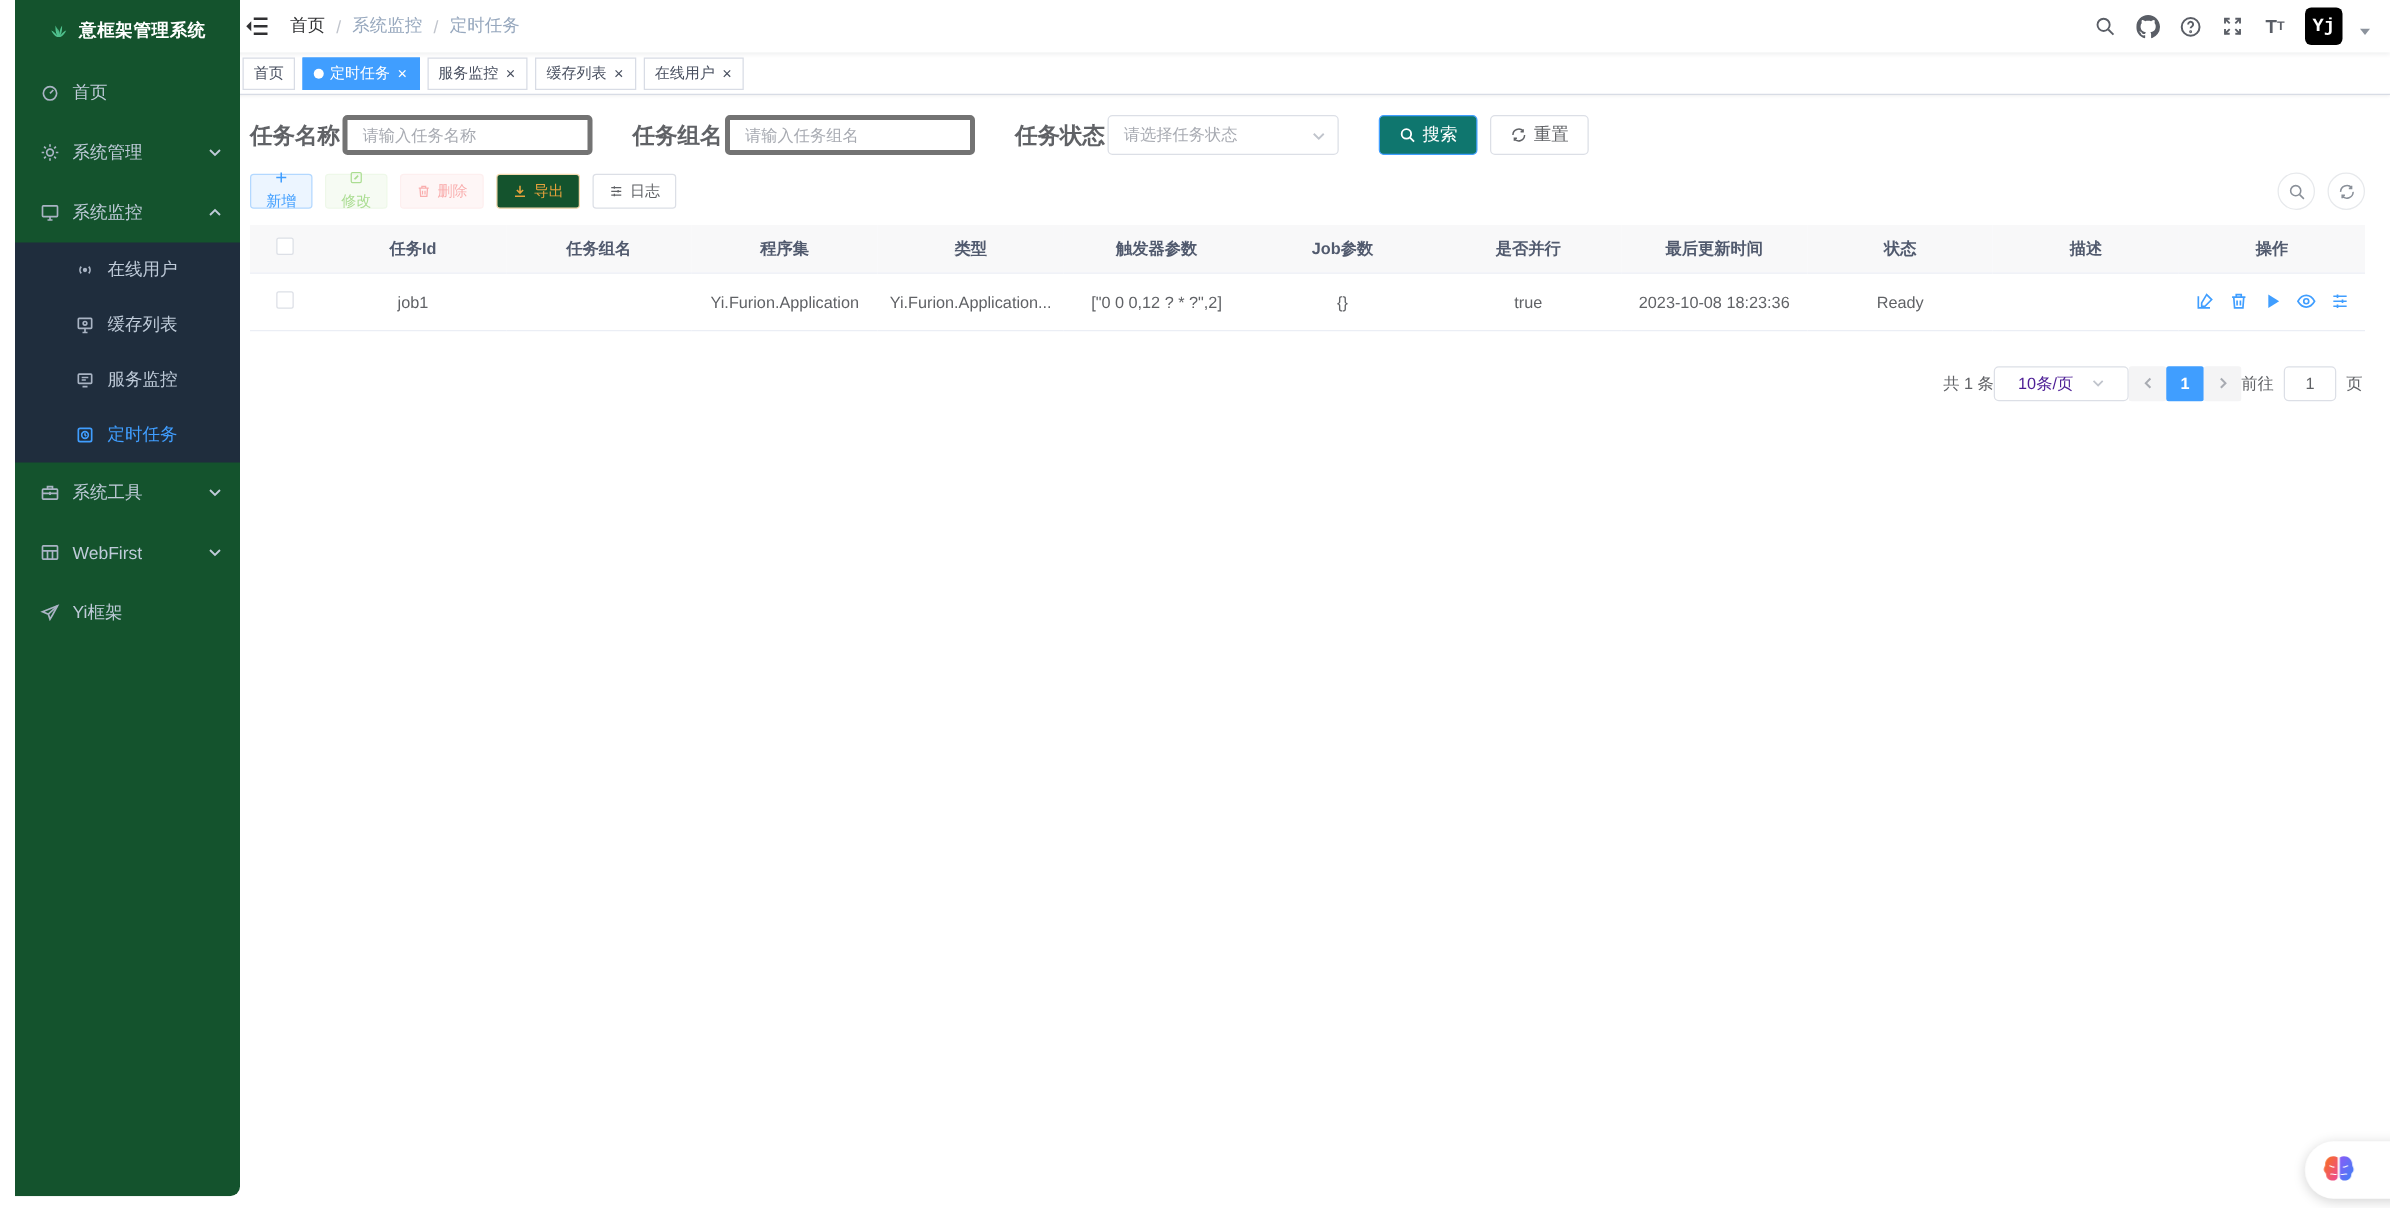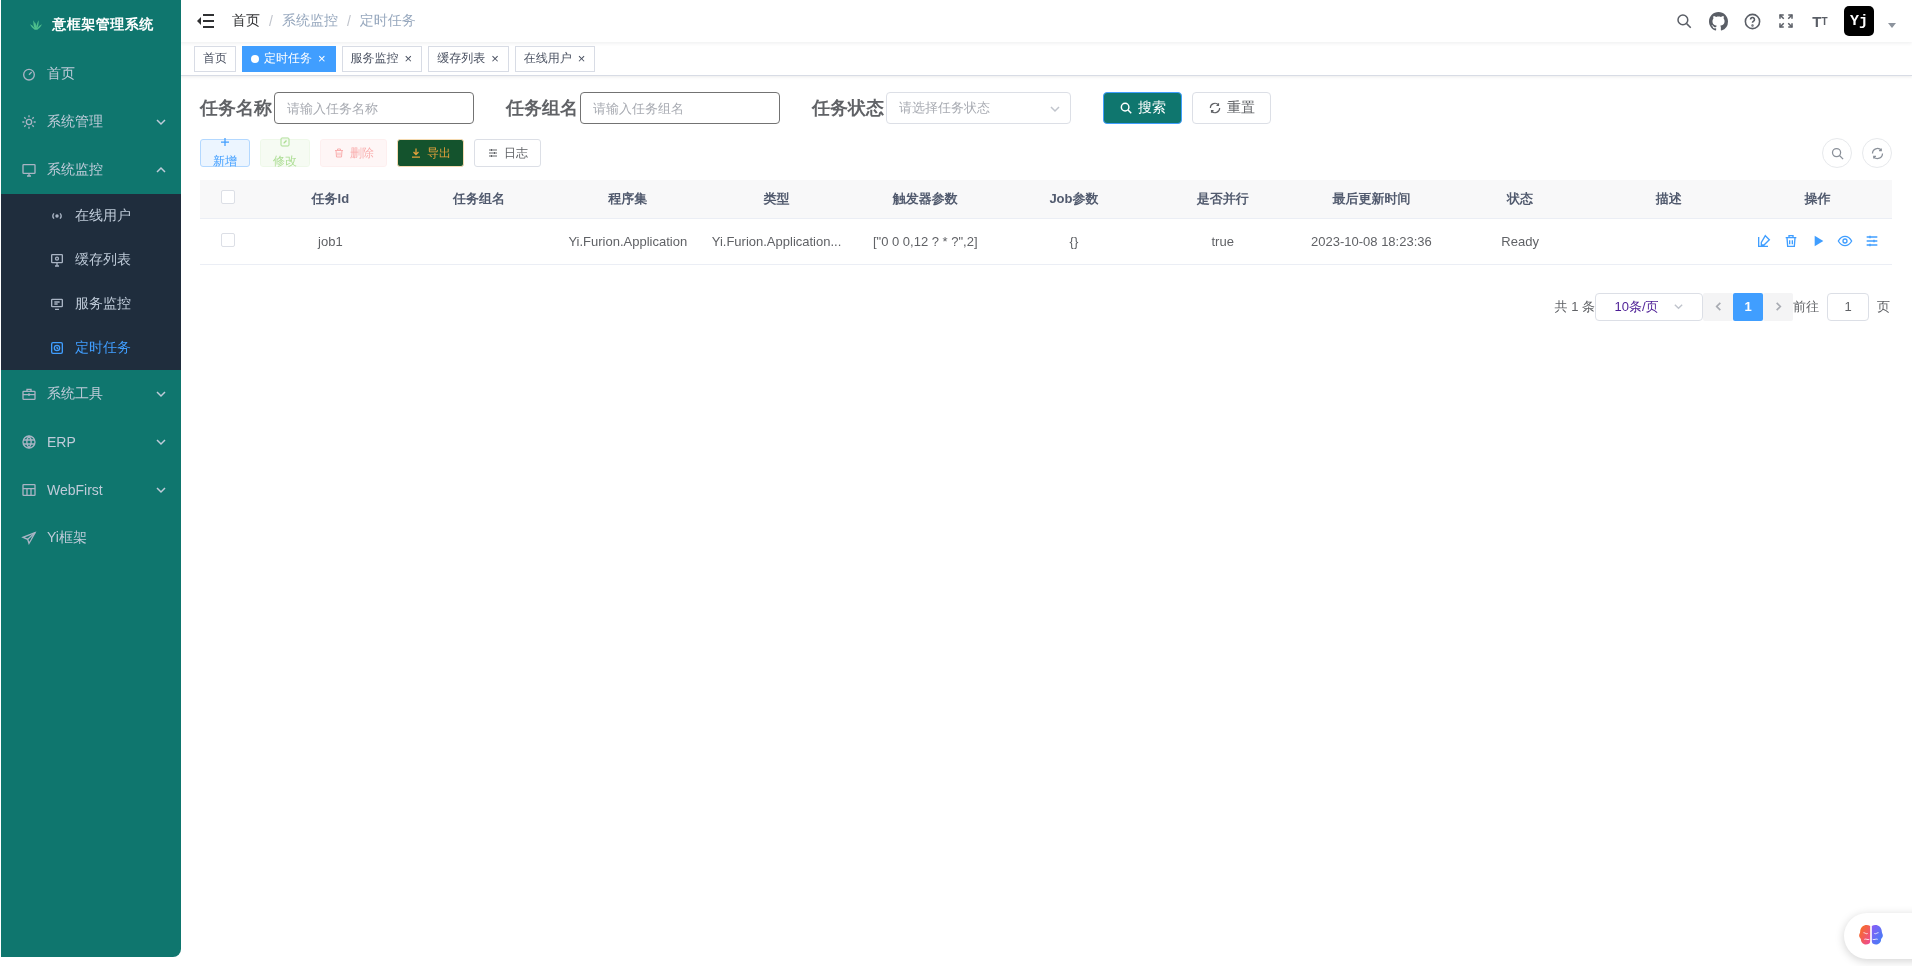--- a/index.html
+++ b/index.html
@@ -1,21 +1,21 @@
 <!DOCTYPE html>
 <html><head>
 <meta charset="utf-8">
 <style>
   * { margin:0; padding:0; box-sizing:border-box; }
   html,body { width:1912px; height:966px; overflow:hidden; background:#fff;
     font-family:"Liberation Sans", sans-serif; color:#606266; }
 
   
-  .sidebar { position:fixed; left:1px; top:0; width:180px; height:957px;
-    background:#0f766e; border-bottom-right-radius:8px; z-index:10; overflow:hidden; }
+  .sidebar { position:fixed; left:12px; top:0; width:180px; height:957px;
+    background:#14532d; border-bottom-right-radius:8px; z-index:10; overflow:hidden; }
   .logo-row { height:50px; display:flex; align-items:center; justify-content:center; gap:8px; }
   .logo-title { color:#fff; font-size:14px; font-weight:bold; letter-spacing:.5px; }
   .menu-item { height:48px; display:flex; align-items:center; padding:0 14px 0 20px;
     color:#bfcbd9; font-size:14px; cursor:pointer; }
   .menu-item .mi-label { margin-left:10px; flex:1; }
   .menu-icon { width:16px; height:16px; flex:0 0 16px; color:#a9b4c4; }
   .chev { width:12px; height:12px; color:#bfcbd9; transition:transform .2s; }
   .chev.up { transform:rotate(180deg); }
   .submenu { background:#1f2d3d; }
   .submenu .menu-item { height:44px; padding-left:48px; font-size:14px; }
@@ -49,21 +49,21 @@
   .tag.active { background:#409eff; border-color:#409eff; color:#fff; }
   .tag-dot { width:8px; height:8px; border-radius:50%; background:#fff; }
   .tag-close { font-size:13px; line-height:1; padding:0 1px; cursor:pointer; }
   .tag-close::before { content:"×"; }
 
   .content { padding:16px 20px 0; }
 
   
   .filter-row { display:flex; align-items:center; gap:10px; }
   .f-label { font-size:18px; font-weight:bold; color:#606266; margin-right:2px; }
-  .f-input { width:200px; height:32px; border:1px solid #737373; border-radius:4px;
+  .f-input { width:200px; height:32px; border:4px solid #737373; border-radius:4px;
     padding:0 12px; font-size:13px; color:#606266; outline:none; font-family:inherit; }
   .f-input::placeholder { color:#a8abb2; }
   .f-group { display:flex; align-items:center; margin-right:22px; }
   .f-select { width:185px; height:32px; border:1px solid #dcdfe6; border-radius:4px;
     padding:0 28px 0 12px; font-size:13px; color:#a8abb2; display:flex; align-items:center;
     position:relative; cursor:pointer; background:#fff; }
   .f-select .sel-caret { position:absolute; right:9px; top:10px; width:12px; height:12px; color:#c0c4cc; }
   .btn { display:inline-flex; align-items:center; justify-content:center; gap:5px;
     border-radius:4px; cursor:pointer; font-family:inherit; border:1px solid #dcdfe6; background:#fff; }
   .btn-primary { height:32px; padding:0 15px; font-size:14px; background:#0f766e; border-color:#409eff; color:#fff; }
@@ -194,30 +194,20 @@
     <svg class="menu-icon" viewBox="0 0 24 24" fill="none" stroke="currentColor" stroke-width="2">
       <rect x="3" y="8" width="18" height="12" rx="1"></rect>
         <path d="M9 8V5h6v3M3 13h18M12 11v4"></path>
     </svg>
     <span class="mi-label">系统工具</span>
     <svg class="chev" viewBox="0 0 12 12" fill="none" stroke="currentColor" stroke-width="1.5">
         <path d="M2 4l4 4 4-4"></path>
       </svg>
   </div>
 
-  <div class="menu-item">
-    <svg class="menu-icon" viewBox="0 0 24 24" fill="none" stroke="currentColor" stroke-width="2">
-      <circle cx="12" cy="12" r="9"></circle>
-        <path d="M3.5 9h17M3.5 15h17M12 3a14 14 0 0 0 0 18M12 3a14 14 0 0 1 0 18"></path>
-    </svg>
-    <span class="mi-label">ERP</span>
-    <svg class="chev" viewBox="0 0 12 12" fill="none" stroke="currentColor" stroke-width="1.5">
-        <path d="M2 4l4 4 4-4"></path>
-      </svg>
-  </div>
 
   <div class="menu-item">
     <svg class="menu-icon" viewBox="0 0 24 24" fill="none" stroke="currentColor" stroke-width="2">
       <rect x="3" y="4" width="18" height="16" rx="1"></rect>
         <path d="M3 10h18M9 10v10M15 10v10"></path>
     </svg>
     <span class="mi-label">WebFirst</span>
     <svg class="chev" viewBox="0 0 12 12" fill="none" stroke="currentColor" stroke-width="1.5">
         <path d="M2 4l4 4 4-4"></path>
       </svg>

